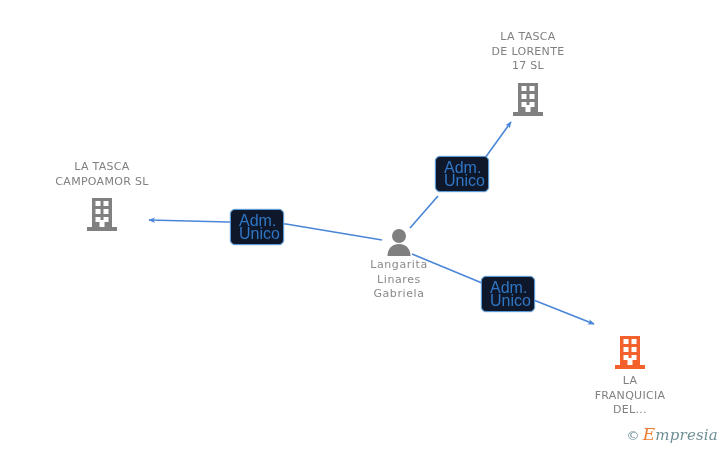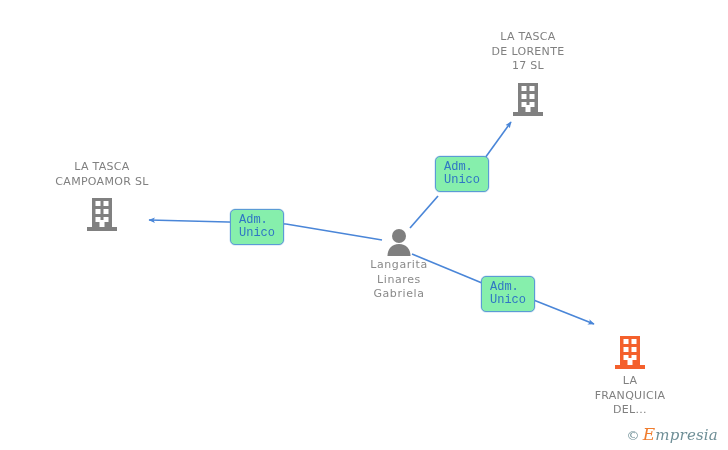--- a/index.html
+++ b/index.html
@@ -43,24 +43,24 @@
     letter-spacing: 0.6px;
   }
   .icon-wrap {
     display: block;
     line-height: 0;
   }
   .edge-label {
     position: absolute;
     border: 1px solid #5b9bd5;
     border-radius: 5px;
-    background: #86efac;
+    background: #0f172a;
     color: #2f76c4;
-    font-family: Liberation Mono, monospace;
-    font-size: 12px;
+    font-family: Liberation Sans, sans-serif;
+    font-size: 16px;
     line-height: 13px;
     padding: 4px 7px 4px 8px;
     text-align: left;
     white-space: pre-line;
     box-sizing: border-box;
     box-shadow: 0 0 0 0.5px rgba(91,155,213,0.35);
   }
   .watermark {
     position: absolute;
     right: 10px;

